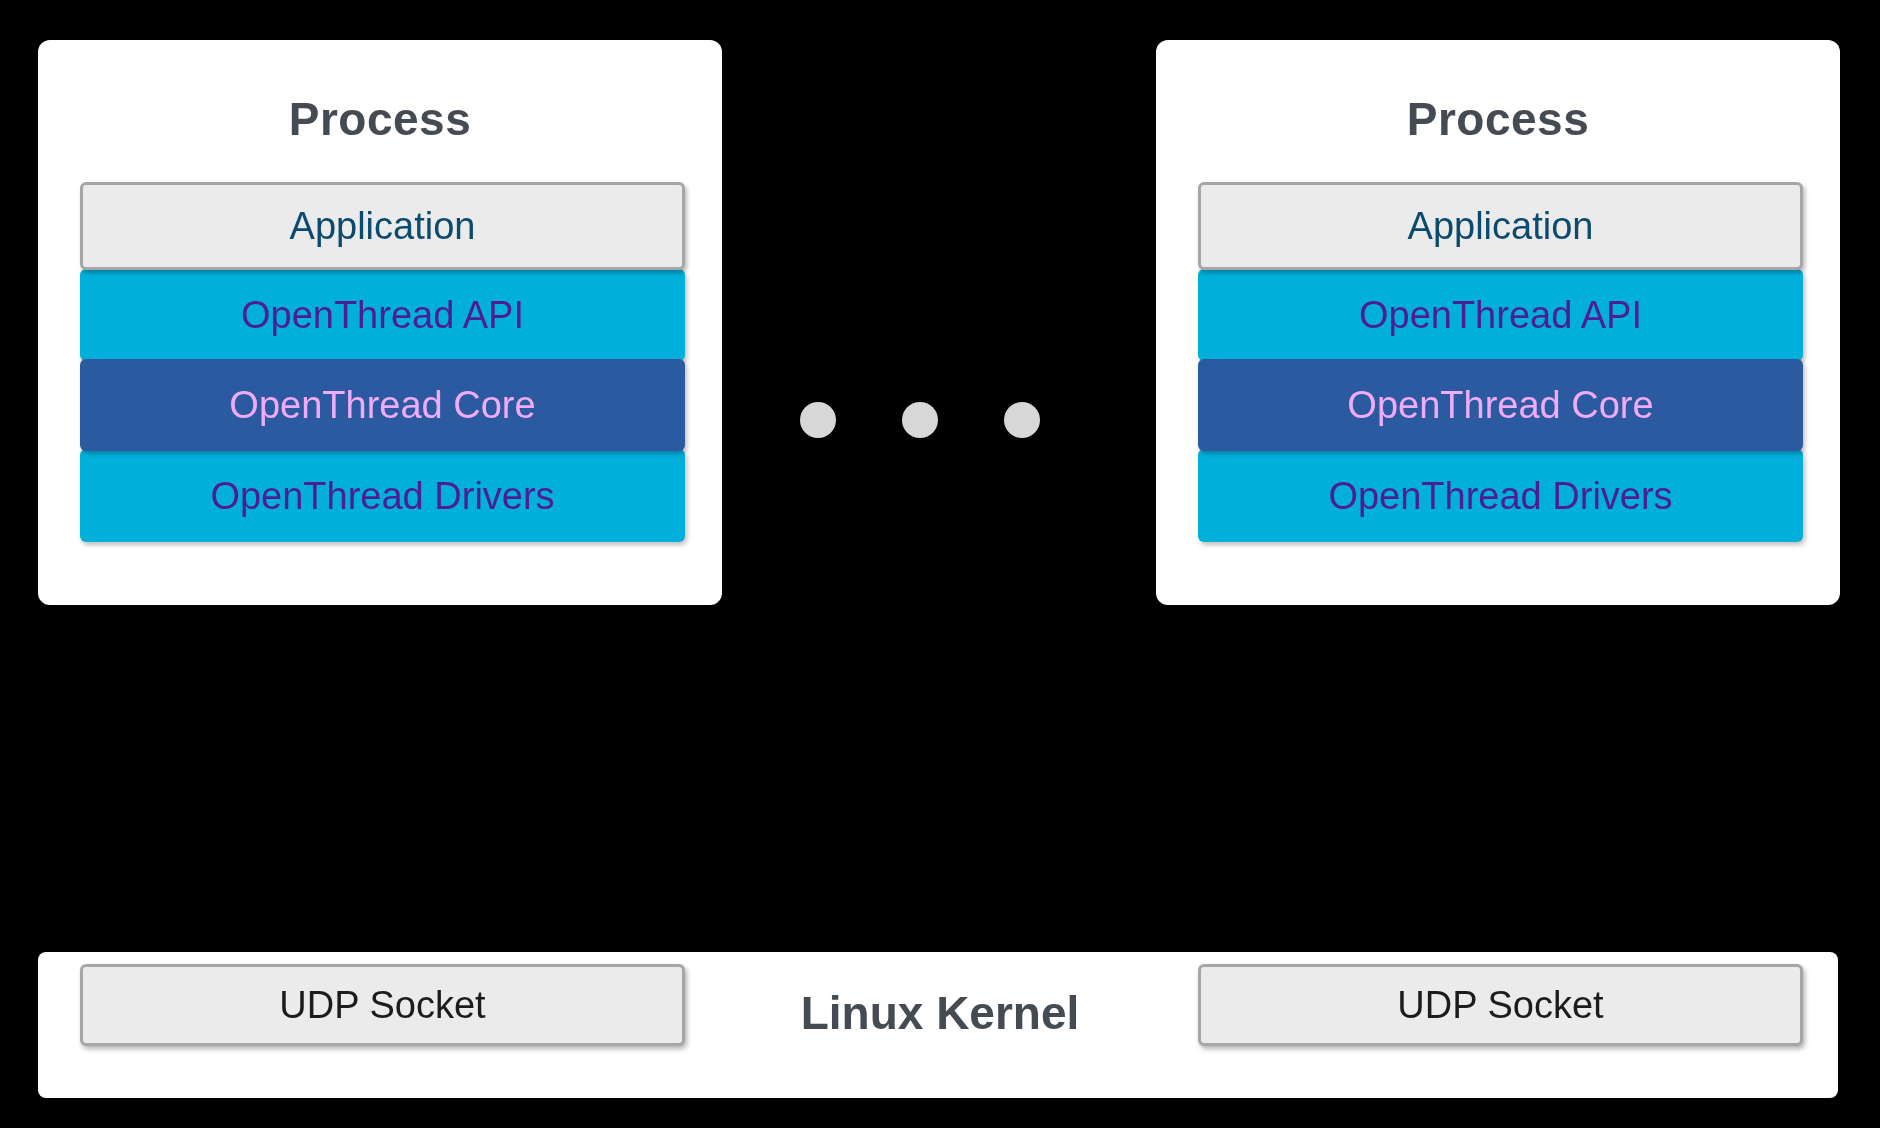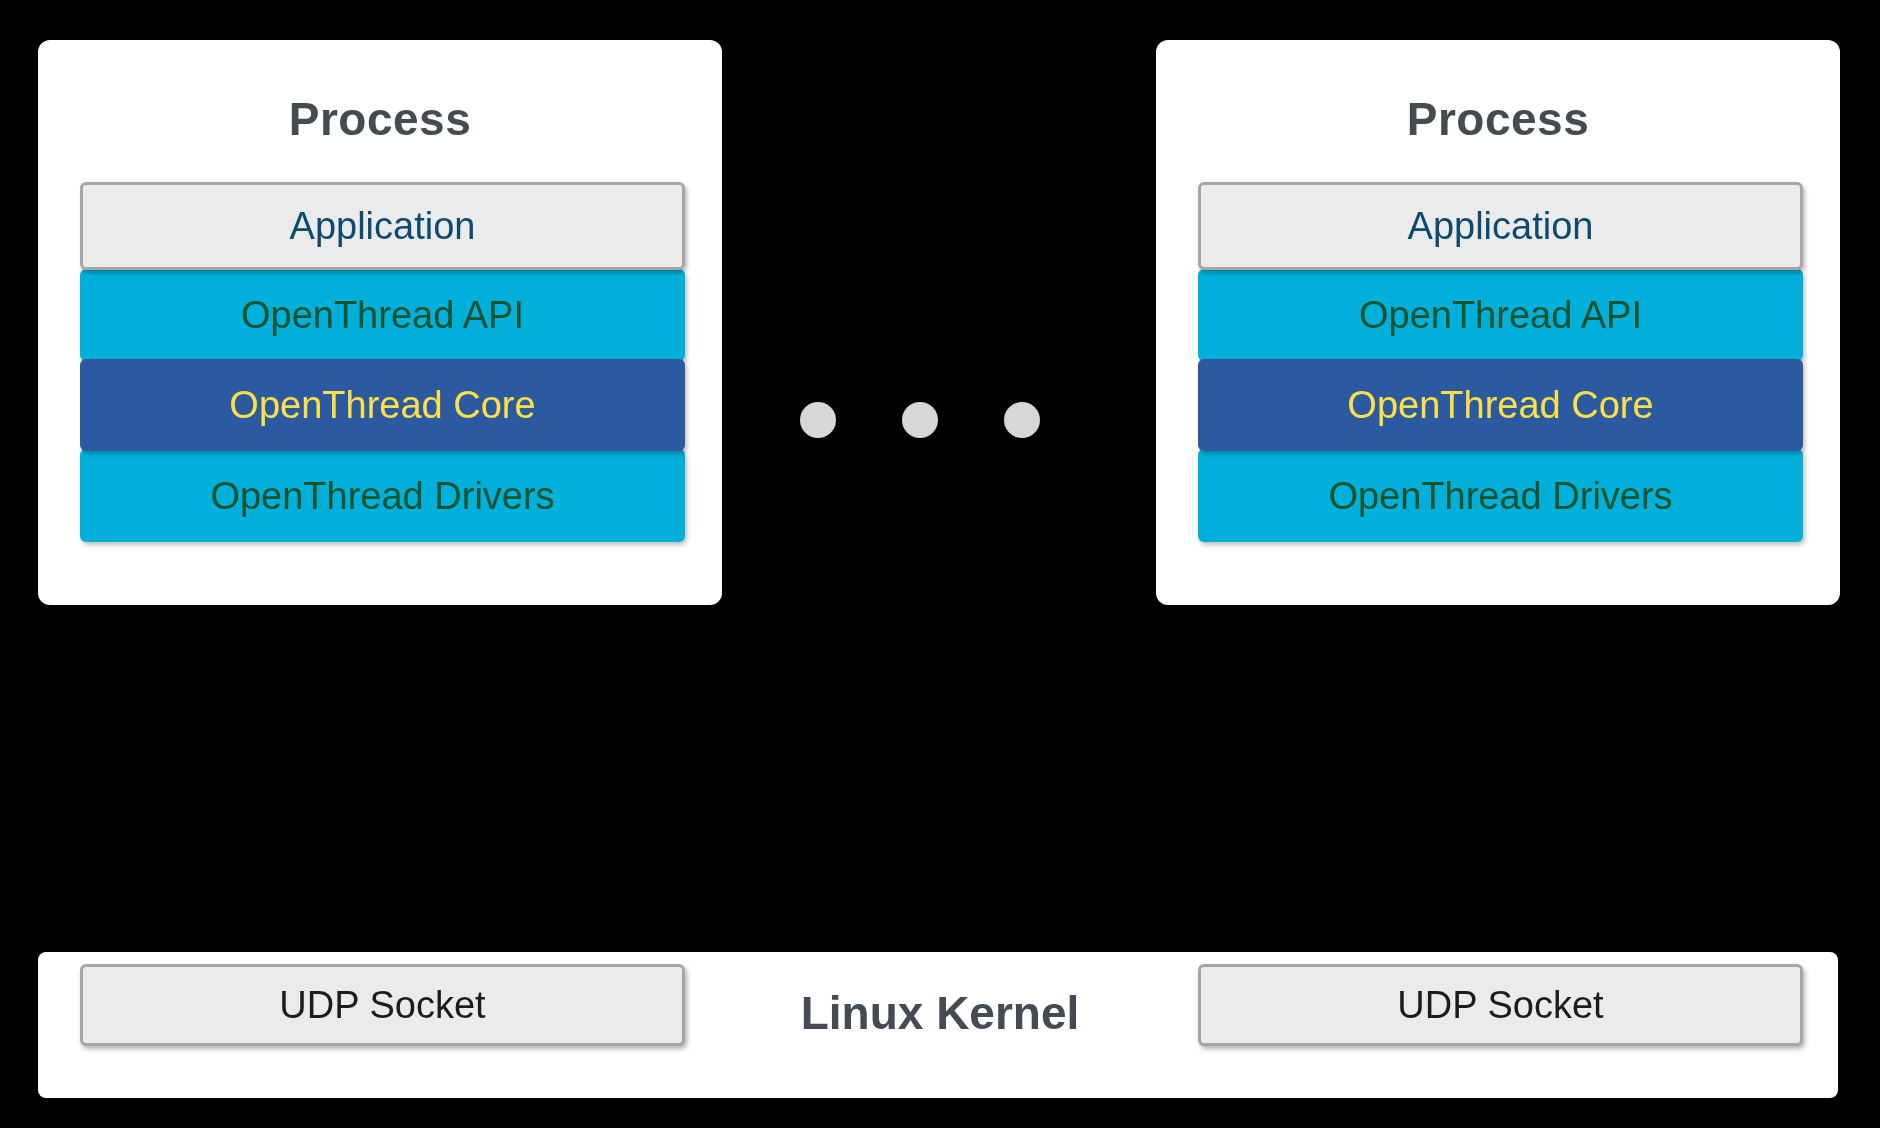--- a/index.html
+++ b/index.html
@@ -67,37 +67,37 @@
     background: #ebebeb;
     border: 3px solid #a6a6a6;
     color: #0c4a6e;
     box-shadow: 2px 3px 4px rgba(0,0,0,0.28);
     z-index: 3;
   }
   .layer.api {
     height: 92px;
     margin-top: -1px;
     background: #00b0db;
-    color: #14532d;
+    color: #4c1d95;
     box-shadow: 2px 3px 4px rgba(0,0,0,0.25);
     z-index: 2;
   }
   .layer.core {
     height: 92px;
     margin-top: -2px;
     background: #2c5aa0;
-    color: #fde047;
+    color: #f0abfc;
     box-shadow: 2px 3px 4px rgba(0,0,0,0.25);
     z-index: 2;
   }
   .layer.drivers {
     height: 93px;
     margin-top: -2px;
     background: #00b0db;
-    color: #14532d;
+    color: #4c1d95;
     box-shadow: 2px 3px 5px rgba(0,0,0,0.25);
     z-index: 1;
   }
 
   
   .arrow {
     position: absolute;
     top: 640px;
     width: 40px;
     height: 88px;

